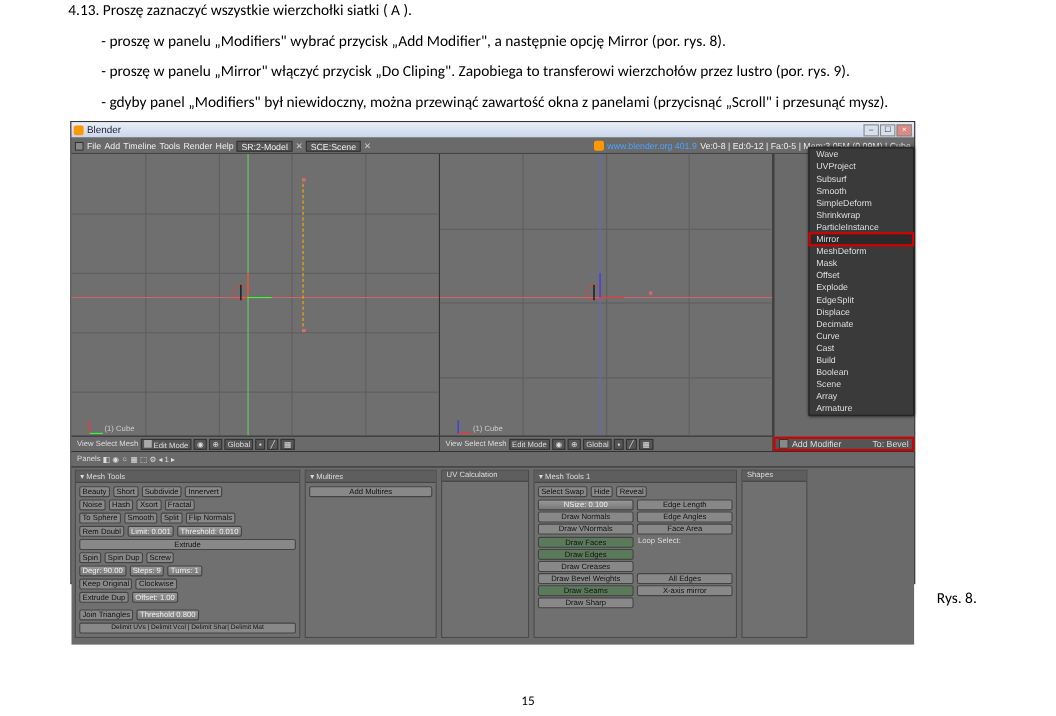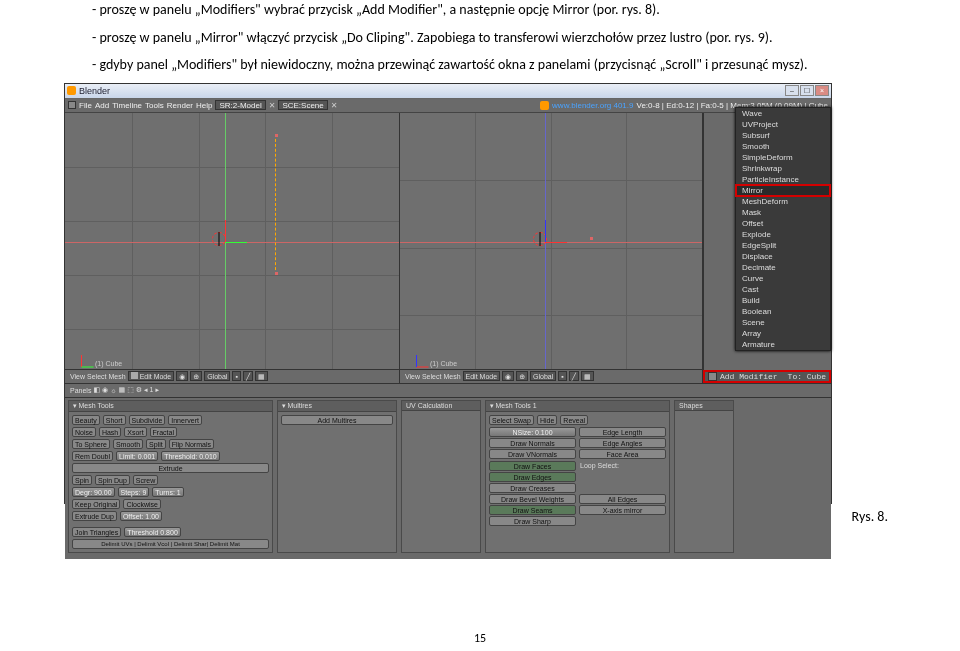--- a/index.html
+++ b/index.html
@@ -33,40 +33,41 @@
   .gizmo .arrx{position:absolute;height:1px;background:#3f3;width:22px;left:0;top:0;}
   .axis-ind{position:absolute;bottom:16px;left:4px;width:24px;height:24px;}
   .axis-ind .ax{position:absolute;width:1px;height:12px;transform-origin:bottom;bottom:0;left:12px;}
   .vp-lbl{position:absolute;bottom:16px;left:30px;color:#ccc;font-size:7px;}
   .vp-hdr{height:14px;background:#6a6a6a;border-top:1px solid #333;display:flex;align-items:center;gap:2px;padding:0 3px;position:absolute;bottom:0;left:0;right:0;font-size:7px;}
   .vp-hdr .b{background:#555;border:1px solid #333;padding:0 2px;height:10px;line-height:10px;}
   .outliner{width:128px;background:#6a6a6a;border-left:1px solid #333;position:relative;}
   .menu-popup{position:absolute;right:0;top:-6px;width:96px;background:#3a3a3a;border:1px solid #222;box-shadow:0 0 3px #000;z-index:5;}
   .menu-popup .mi{height:11px;line-height:11px;padding:0 6px;color:#ddd;font-size:8px;}
   .menu-popup .mi.hl{outline:2px solid #d40000;outline-offset:-1px;background:#2a2a2a;}
-  .add-mod-row{position:absolute;bottom:0;right:0;width:128px;height:13px;border:2px solid #d40000;background:#555;display:flex;align-items:center;padding:0 3px;font-size:8px;z-index:4;font-family:Liberation Mono, monospace;}
+  .add-mod-row{position:absolute;bottom:0;right:0;width:128px;height:13px;border:2px solid #d40000;background:#555;display:flex;align-items:center;padding:0 3px;font-size:8px;z-index:4;}
   .add-mod-row .menubtn{width:9px;height:9px;background:#888;border:1px solid #333;margin-right:3px;}
   .buttons-win{background:#6a6a6a;border-top:1px solid #333;}
   .btns-hdr{height:14px;background:#6a6a6a;border-bottom:1px solid #333;display:flex;align-items:center;gap:2px;padding:0 3px;font-size:7px;}
   .btns-body{display:flex;gap:4px;padding:2px 3px 6px;flex-wrap:nowrap;min-height:105px;}
   .panel{background:#707070;border:1px solid #4a4a4a;font-size:7px;}
   .panel .pt{background:#5e5e5e;padding:1px 4px;border-bottom:1px solid #444;color:#ddd;}
   .panel .pb{padding:2px;}
   .btn{display:inline-block;background:#888;border:1px solid #444;border-radius:2px;padding:0 2px;margin:1px;height:10px;line-height:9px;font-size:7px;color:#111;}
   .btn.wide{display:block;text-align:center;}
   .row{display:flex;gap:1px;}
   .caption { text-align:right; margin:4px 72px 0 0; font-size:14px;}
   .pagenum{ position:absolute; bottom:6px; left:0; right:0; text-align:center; font-size:12px;}
   .topbar .spacer{flex:1;}
   .btn.slider{background:linear-gradient(#999,#777);color:#eee;}
 </style>
 </head>
 <body>
 
 <div class="page">
+  <p class="text-block">4.13.  Proszę zaznaczyć wszystkie wierzchołki siatki ( A ).</p>
   <p class="text-block indent">- proszę w panelu „Modifiers" wybrać przycisk „Add Modifier", a następnie opcję Mirror (por. rys. 8).</p>
   <p class="text-block indent">- proszę w panelu „Mirror" włączyć przycisk „Do Cliping". Zapobiega to transferowi wierzchołów przez lustro (por. rys. 9).</p>
   <p class="text-block indent">- gdyby panel „Modifiers" był niewidoczny, można przewinąć zawartość okna z panelami (przycisnąć „Scroll" i przesunąć mysz).</p>
 </div>
 
 <div class="screenshot-wrap">
   <div class="scr" style="width:768px;height:421px;">
 
     <div class="titlebar">
       <div class="titlebar-left">
@@ -327,20 +328,20 @@
 
         <div class="panel" style="width:60px;">
           <div class="pt"><span>Shapes</span></div>
         </div>
       </div>
     </div>
 
     <div class="add-mod-row" style="bottom:120px;">
       <span class="menubtn"></span>
       <span>Add Modifier</span>
-      <span style="margin-left:auto;">To: Cube</span>
+      <span style="margin-left:auto;">To: Bevel</span>
     </div>
 
   </div>
 </div>
 
 <p class="caption">Rys. 8.</p>
 <div class="pagenum">15</div>
 
 </body></html>

